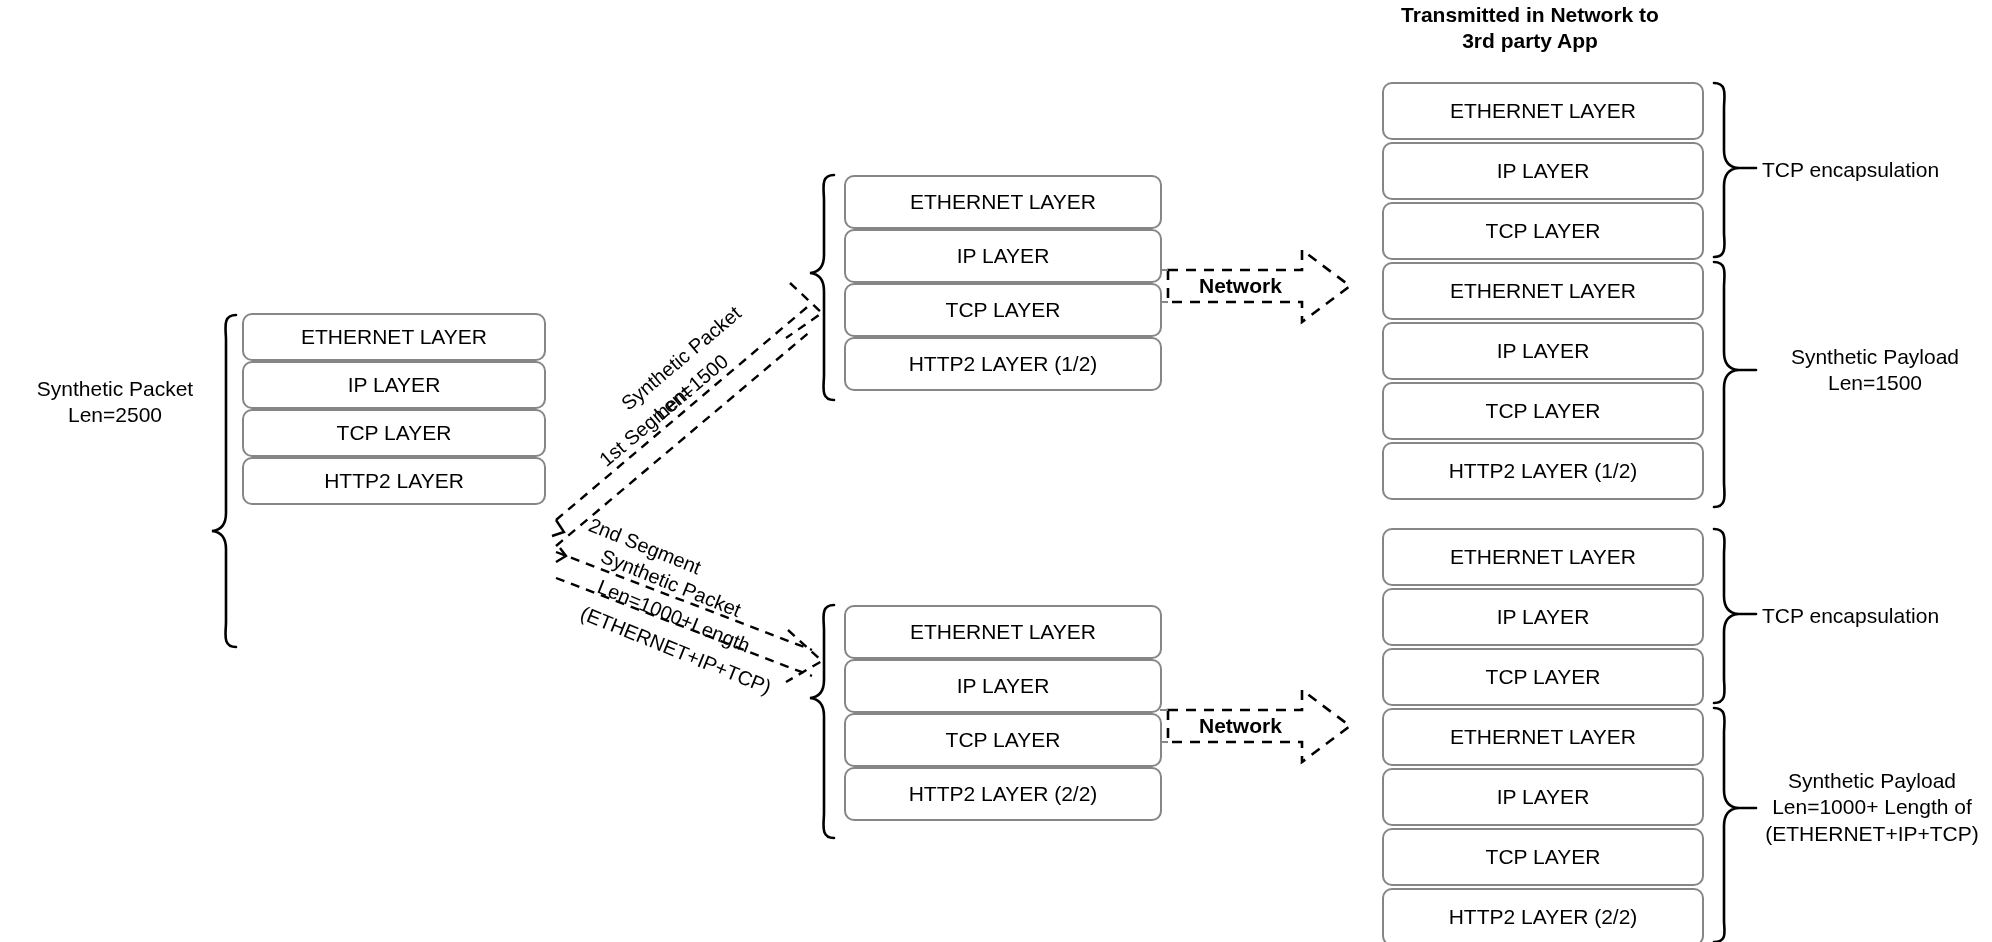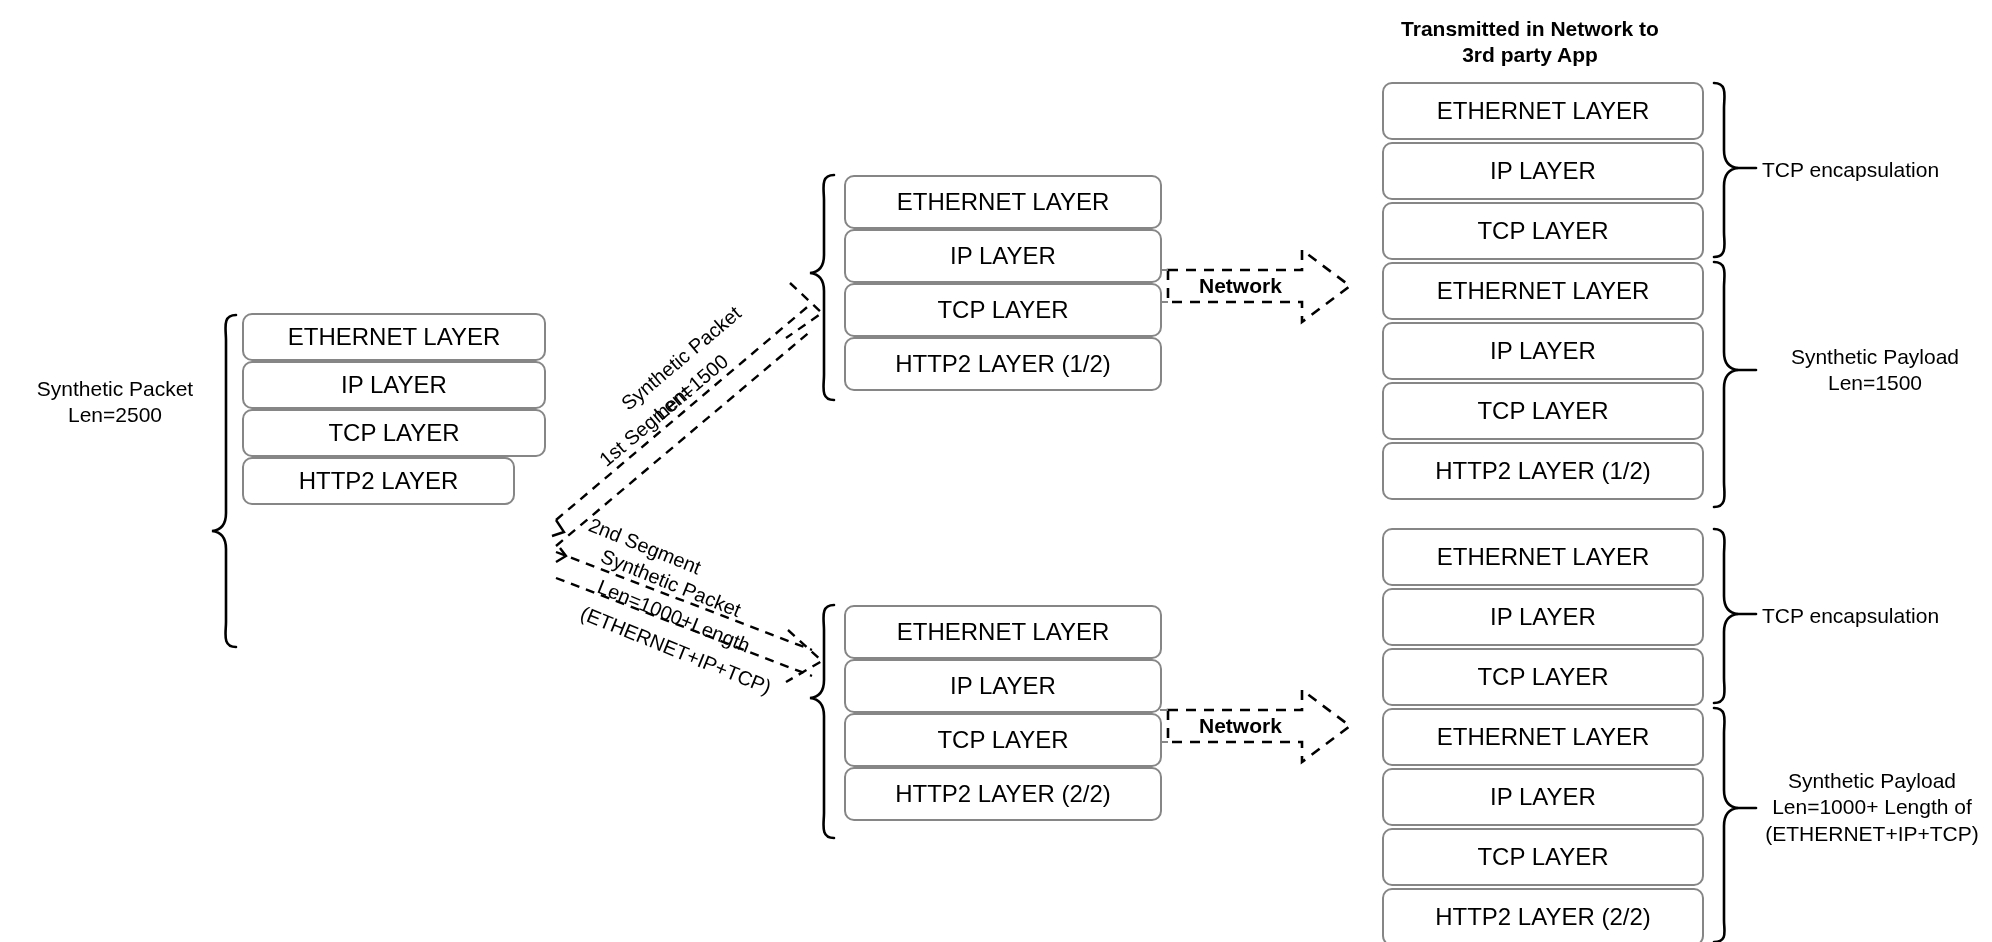--- a/index.html
+++ b/index.html
@@ -23,21 +23,21 @@
   
   .layer-box {
     position: absolute;
     box-sizing: border-box;
     border: 2px solid #868686;
     border-radius: 10px;
     background: #ffffff;
     display: flex;
     align-items: center;
     justify-content: center;
-    font-size: 24px;
+    font-size: 21px;
     line-height: 1.1;
     color: #000000;
     white-space: nowrap;
   }
 
   
   .label {
     position: absolute;
     font-size: 21px;
     line-height: 1.25;
@@ -214,30 +214,30 @@
 
     <g fill="none" stroke="#000000" stroke-width="2.6" stroke-linecap="round">
       <path d="M 1738 168 L 1756 168"></path>
       <path d="M 1738 370 L 1756 370"></path>
       <path d="M 1738 614 L 1756 614"></path>
       <path d="M 1738 808 L 1756 808"></path>
     </g>
 
   </svg>
 
-  <div class="title" style="left:1340px; top:16px; width:380px;">Transmitted in Network to
+  <div class="title" style="left:1340px; top:2px; width:380px;">Transmitted in Network to
 3rd party App</div>
 
   <div class="label" style="left:10px; top:376px; width:210px;">Synthetic Packet
 Len=2500</div>
 
   <div class="layer-box" style="left:242px; top:313px; width:304px; height:48px;">ETHERNET LAYER</div>
   <div class="layer-box" style="left:242px; top:361px; width:304px; height:48px;">IP LAYER</div>
   <div class="layer-box" style="left:242px; top:409px; width:304px; height:48px;">TCP LAYER</div>
-  <div class="layer-box" style="left:242px; top:457px; width:273px; height:48px;">HTTP2 LAYER</div>
+  <div class="layer-box" style="left:242px; top:457px; width:304px; height:48px;">HTTP2 LAYER</div>
 
   <div class="rot-label" style="left:566px; top:345px; width:230px; transform:rotate(-40deg);">Synthetic Packet</div>
   <div class="rot-label" style="left:576px; top:374px; width:230px; transform:rotate(-40deg);">Len=1500</div>
   <div class="rot-label" style="left:530px; top:413px; width:230px; transform:rotate(-40deg);">1st Segment</div>
 
   <div class="rot-label" style="left:530px; top:533px; width:230px; transform:rotate(22deg);">2nd Segment</div>
   <div class="rot-label" style="left:556px; top:570px; width:230px; transform:rotate(22deg);">Synthetic Packet</div>
   <div class="rot-label" style="left:549px; top:603px; width:250px; transform:rotate(22deg);">Len=1000+Length</div>
   <div class="rot-label" style="left:541px; top:637px; width:270px; transform:rotate(22deg);">(ETHERNET+IP+TCP)</div>
 

